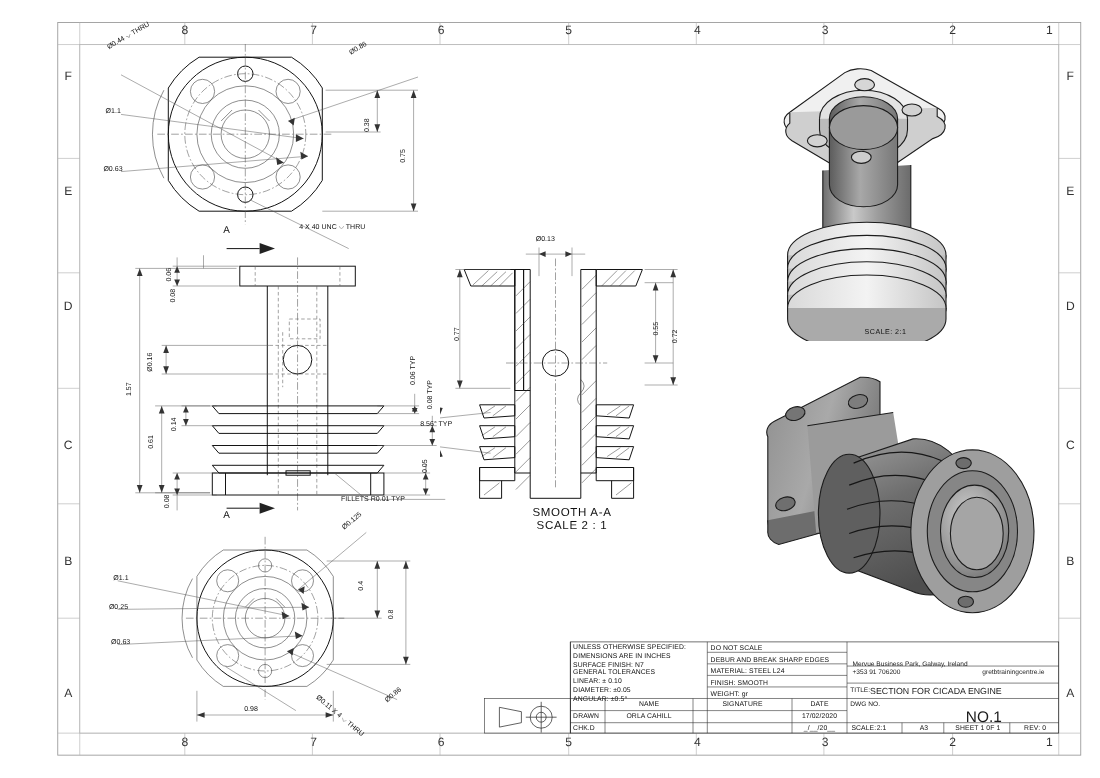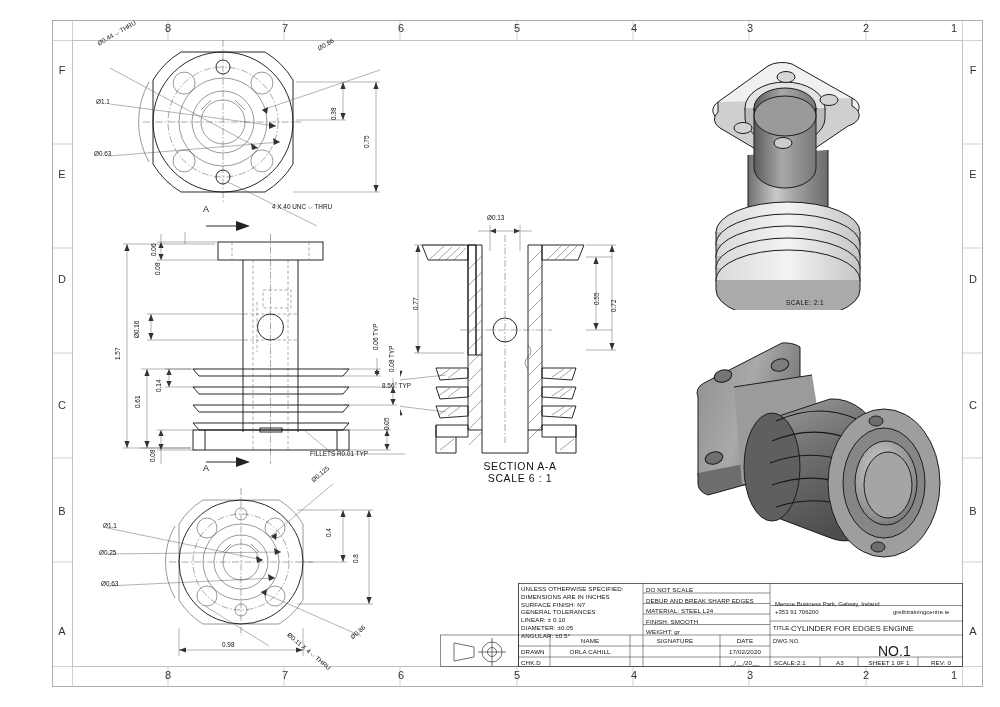--- a/index.html
+++ b/index.html
@@ -426,22 +426,22 @@
       <polygon points="0,172 -2.5,165 2.5,166"></polygon>
       <polygon points="0,204 -2.5,211 2.5,210"></polygon>
     </g>
   </svg>
 
   <div class="abs dim" style="left:487px;top:214px">Ø0.13</div>
   <div class="abs dimv" style="left:412px;top:310px;transform:rotate(-90deg);transform-origin:left top">0.77</div>
   <div class="abs dimv" style="left:593px;top:305px;transform:rotate(-90deg);transform-origin:left top">0.55</div>
   <div class="abs dimv" style="left:610px;top:312px;transform:rotate(-90deg);transform-origin:left top">0.72</div>
   <div class="abs dim" style="left:382px;top:382px">8.56° TYP</div>
-  <div class="abs secttl" style="left:440px;top:460px;width:160px">SECTION A-A</div>
-  <div class="abs secttl" style="left:440px;top:472px;width:160px">SCALE 6 : 1</div>
+  <div class="abs secttl" style="left:440px;top:460px;width:160px">SMOOTH A-A</div>
+  <div class="abs secttl" style="left:440px;top:472px;width:160px">SCALE 2 : 1</div>
 
   <svg class="abs" style="left:85px;top:470px" width="330" height="200">
     <g transform="translate(156,92)">
       <path class="thin" d="M -62,-38 A 73 73 0 0 1 -38,-62 L 38,-62 A 73 73 0 0 1 62,-38 L 62,38 A 73 73 0 0 1 38,62 L -38,62 A 73 73 0 0 1 -62,38 Z"></path>
       <path class="thin" d="M -66,-36 A 73 73 0 0 0 -66,36"></path>
       <circle class="med" cx="0" cy="0" r="62"></circle>
       <circle class="ctr" cx="0" cy="0" r="48"></circle>
       <circle class="thin" cx="0" cy="0" r="38"></circle>
       <circle class="thin" cx="0" cy="0" r="27"></circle>
       <circle class="thin" cx="0" cy="0" r="18"></circle>
@@ -667,21 +667,21 @@
   <div class="abs tb" style="left:646px;top:586px">DO NOT SCALE</div>
   <div class="abs tb" style="left:646px;top:596.5px">DEBUR AND BREAK SHARP EDGES</div>
   <div class="abs tb" style="left:646px;top:607px">MATERIAL: STEEL L24</div>
   <div class="abs tb" style="left:646px;top:617.5px">FINISH: SMOOTH</div>
   <div class="abs tb" style="left:646px;top:628px">WEIGHT:      gr</div>
 
   <div class="abs sm" style="left:775px;top:601px">Mervue Business Park, Galway, Ireland</div>
   <div class="abs sm" style="left:775px;top:609px">+353 91 706200</div>
   <div class="abs sm" style="left:893px;top:609px">gretbtrainingcentre.ie</div>
   <div class="abs sm" style="left:773px;top:625px">TITLE:</div>
-  <div class="abs sm7" style="left:791px;top:624px;font-size:8px">CYLINDER FOR EDGES ENGINE</div>
+  <div class="abs sm7" style="left:791px;top:624px;font-size:8px">SECTION FOR CICADA ENGINE</div>
   <div class="abs sm" style="left:773px;top:638px">DWG NO.</div>
   <div class="abs" style="left:878px;top:643px;font-size:14px">NO.1</div>
 
   <div class="abs tb cen" style="left:550px;top:637px;width:80px">NAME</div>
   <div class="abs tb cen" style="left:630px;top:637px;width:90px">SIGNATURE</div>
   <div class="abs tb cen" style="left:720px;top:637px;width:50px">DATE</div>
 
   <div class="abs tb" style="left:521px;top:648px">DRAWN</div>
   <div class="abs tb cen" style="left:550px;top:648px;width:80px">ORLA CAHILL</div>
   <div class="abs tb cen" style="left:720px;top:648px;width:50px">17/02/2020</div>

